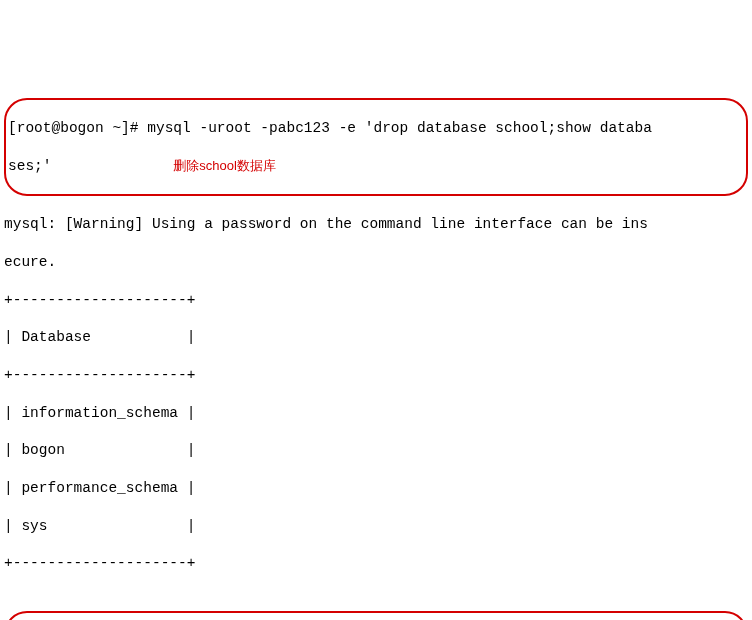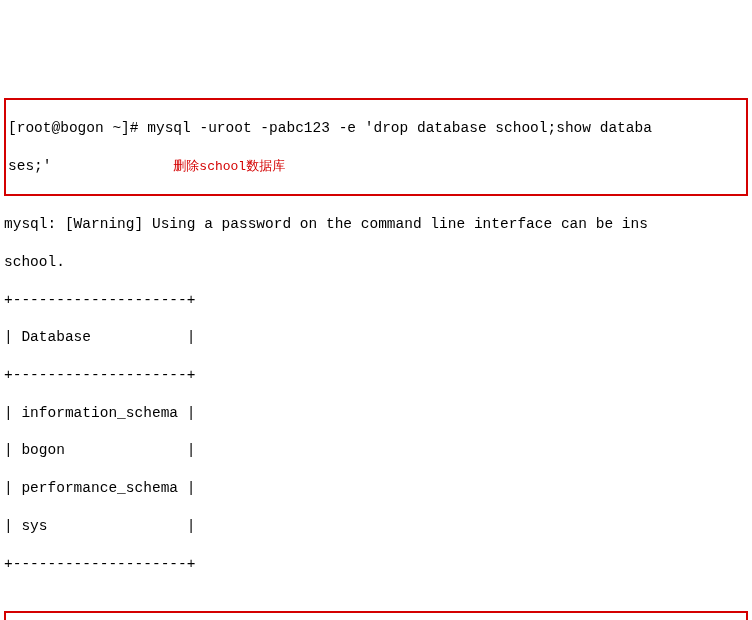--- a/index.html
+++ b/index.html
@@ -20,40 +20,41 @@
     }
     .box-red {
       border: 2px solid #d40000;
       display: block;
       padding: 0 2px;
       margin: 0;
       box-sizing: border-box;
     }
     .ann {
       color: #d40000;
-      font-family: Liberation Mono, monospace;
+      font-family: Liberation Sans, sans-serif;
       font-size: 13px;
       white-space: normal;
     }
     .rel {
       position: relative;
+      border-radius: 23px;
     }
   </style>
 </head>
 <body>
 
 
 
 
 <div class="box-red rel">
 <span class="term-line">[root@bogon ~]# mysql -uroot -pabc123 -e 'drop database school;show databa</span>
 <span class="term-line"><span>ses;'</span>              <span class="ann">删除school数据库</span></span>
 </div>
 <span class="term-line">mysql: [Warning] Using a password on the command line interface can be ins</span>
-<span class="term-line">school.</span>
+<span class="term-line">ecure.</span>
 <span class="term-line">+--------------------+</span>
 <span class="term-line">| Database           |</span>
 <span class="term-line">+--------------------+</span>
 <span class="term-line">| information_schema |</span>
 <span class="term-line">| bogon              |</span>
 <span class="term-line">| performance_schema |</span>
 <span class="term-line">| sys                |</span>
 <span class="term-line">+--------------------+</span>
 
 <div class="box-red rel">

